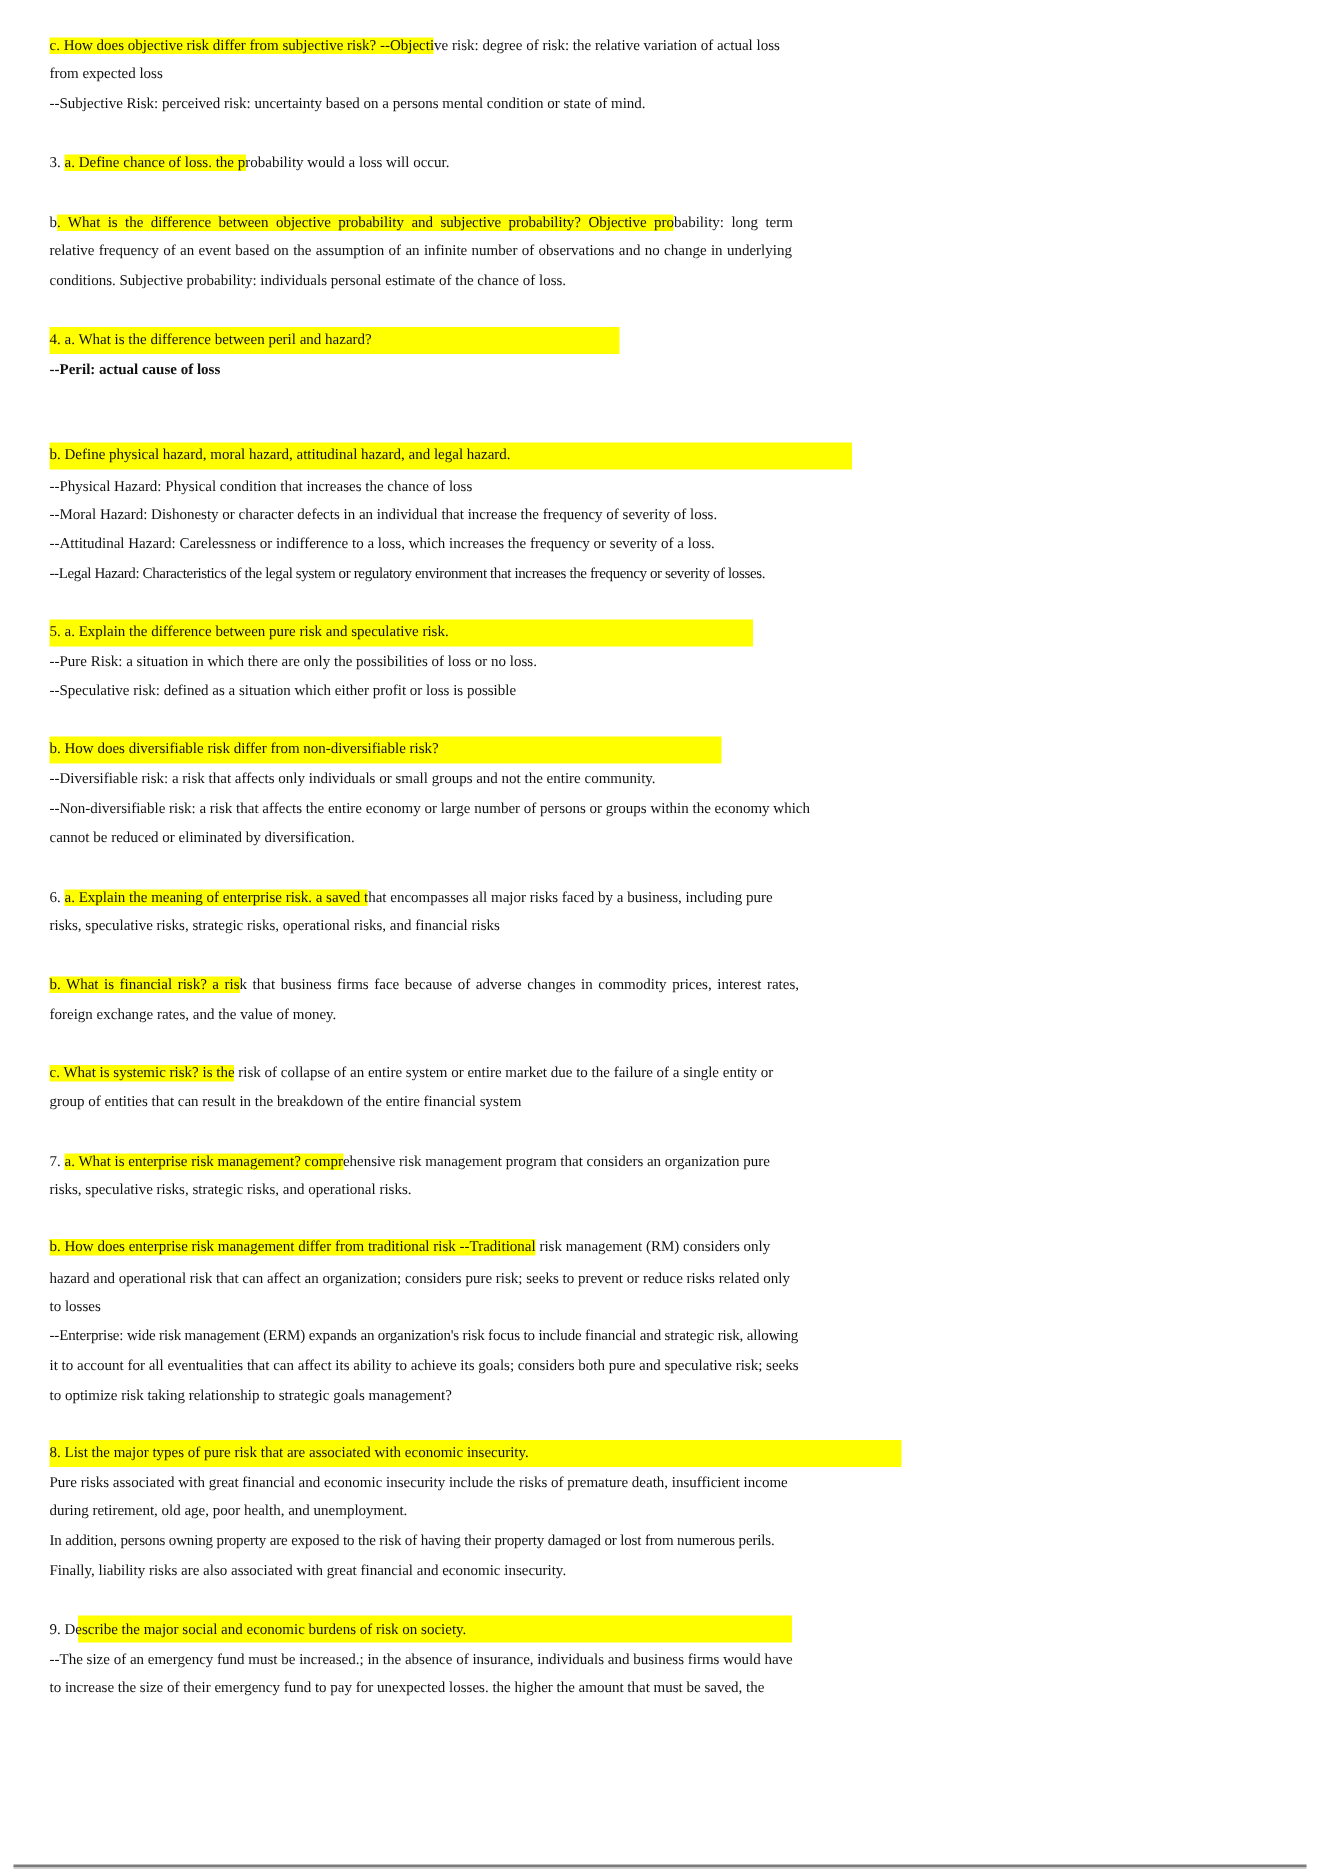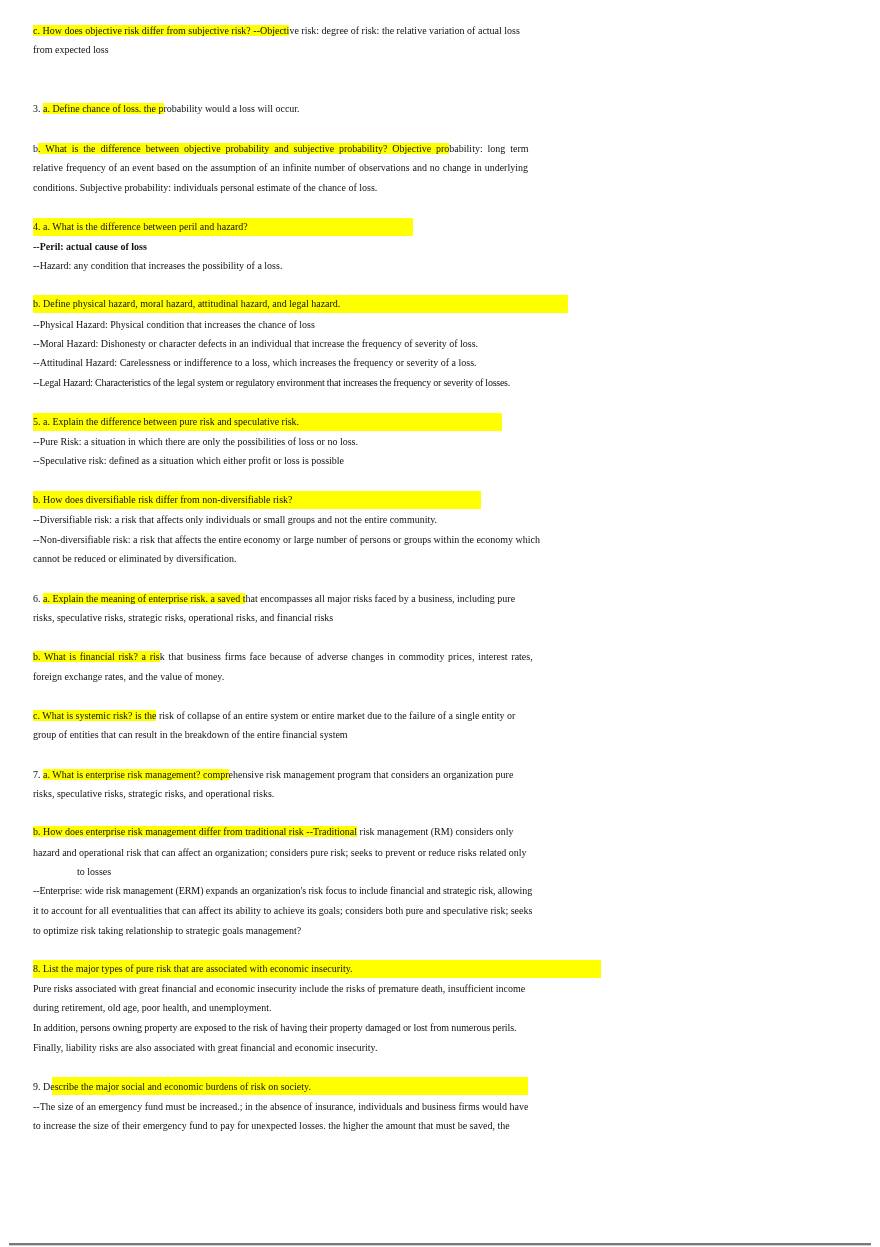--- a/index.html
+++ b/index.html
@@ -28,35 +28,35 @@
 </style>
 </head>
 <body>
 
 <div class="page">
 
   <div class="line" style="top:21px;">
     <span class="hl">c. How does objective risk differ from subjective risk? --Objecti</span><span>ve risk: degree of risk: the relative variation of actual loss</span>
   </div>
   <div class="line" style="top:40px;">from expected loss</div>
+  <div class="line" style="top:60px;">--Subjective Risk: perceived risk: uncertainty based on a persons mental condition or state of mind.</div>
 
   <div class="line" style="top:99px;">
     <span>3.  </span><span class="hl">a. Define chance of loss. the p</span><span>robability would a loss will occur.</span>
   </div>
 
   <div class="line" style="top:139px; word-spacing:2.4px;">
     <span>b</span><span class="hl">. What is the difference between objective probability and subjective probability? Objective pro</span><span>bability: long term</span>
   </div>
   <div class="line" style="top:158px; word-spacing:0.4px;">relative frequency of an event based on the assumption of an infinite number of observations and no change in underlying</div>
   <div class="line" style="top:178px;">conditions. Subjective probability: individuals personal estimate of the chance of loss.</div>
 
   <div class="hlbox" style="left:33px; top:218px; width:380px;"></div>
   <div class="line" style="top:217px;">4.  a. What is the difference between peril and hazard?</div>
   <div class="line" style="top:237px;font-weight:bold;"> --Peril: actual cause of loss</div>
-  <div class="line" style="top:256px;">--Hazard: any condition that increases the possibility of a loss.</div>
 
   <div class="hlbox" style="left:33px; top:295px; width:535px;"></div>
   <div class="line" style="top:294px;">b. Define physical hazard, moral hazard, attitudinal hazard, and legal hazard.</div>
   <div class="line" style="top:315px;">--Physical Hazard: Physical condition that increases the chance of loss</div>
   <div class="line" style="top:334px;">--Moral Hazard: Dishonesty or character defects in an individual that increase the frequency of severity of loss.</div>
   <div class="line" style="top:373px; letter-spacing:-0.25px;">--Legal Hazard: Characteristics of the legal system or regulatory environment that increases the frequency or severity of losses.</div>
   <div class="line" style="top:353px;">--Attitudinal Hazard: Carelessness or indifference to a loss, which increases the frequency or severity of a loss.</div>
 
   <div class="hlbox" style="left:33px; top:413px; width:469px;"></div>
   <div class="line" style="top:412px;">5.  a. Explain the difference between pure risk and speculative risk.</div>
@@ -86,21 +86,21 @@
 
   <div class="line" style="top:765px;">
     <span>7.  </span><span class="hl">a. What is enterprise risk management? compr</span><span>ehensive risk management program that considers an organization pure</span>
   </div>
   <div class="line" style="top:784px;">risks, speculative risks, strategic risks, and operational risks.</div>
 
   <div class="line" style="top:822px;">
     <span class="hl">b. How does enterprise risk management differ from traditional risk --Traditional</span><span> risk management (RM) considers only</span>
   </div>
   <div class="line" style="top:843px;">hazard and operational risk that can affect an organization; considers pure risk; seeks to prevent or reduce risks related only</div>
-  <div class="line" style="top:862px;margin-left:44px;">to losses</div>
+  <div class="line" style="top:862px;">to losses</div>
   <div class="line" style="top:881px; letter-spacing:-0.1px;">--Enterprise: wide risk management (ERM) expands an organization's risk focus to include financial and strategic risk, allowing</div>
   <div class="line" style="top:901px;">it to account for all eventualities that can affect its ability to achieve its goals; considers both pure and speculative risk; seeks</div>
   <div class="line" style="top:921px;">to optimize risk taking relationship to strategic goals management?</div>
 
   <div class="hlbox" style="left:33px; top:960px; width:568px;"></div>
   <div class="line" style="top:959px;">8.  List the major types of pure risk that are associated with economic insecurity.</div>
   <div class="line" style="top:979px;text-align:right;">Pure risks associated with great financial and economic insecurity include the risks of premature death, insufficient income</div>
   <div class="line" style="top:998px;">during retirement, old age, poor health, and unemployment.</div>
   <div class="line" style="top:1018px; letter-spacing:-0.1px;">In addition, persons owning property are exposed to the risk of having their property damaged or lost from numerous perils.</div>
   <div class="line" style="top:1038px;">Finally, liability risks are also associated with great financial and economic insecurity.</div>

